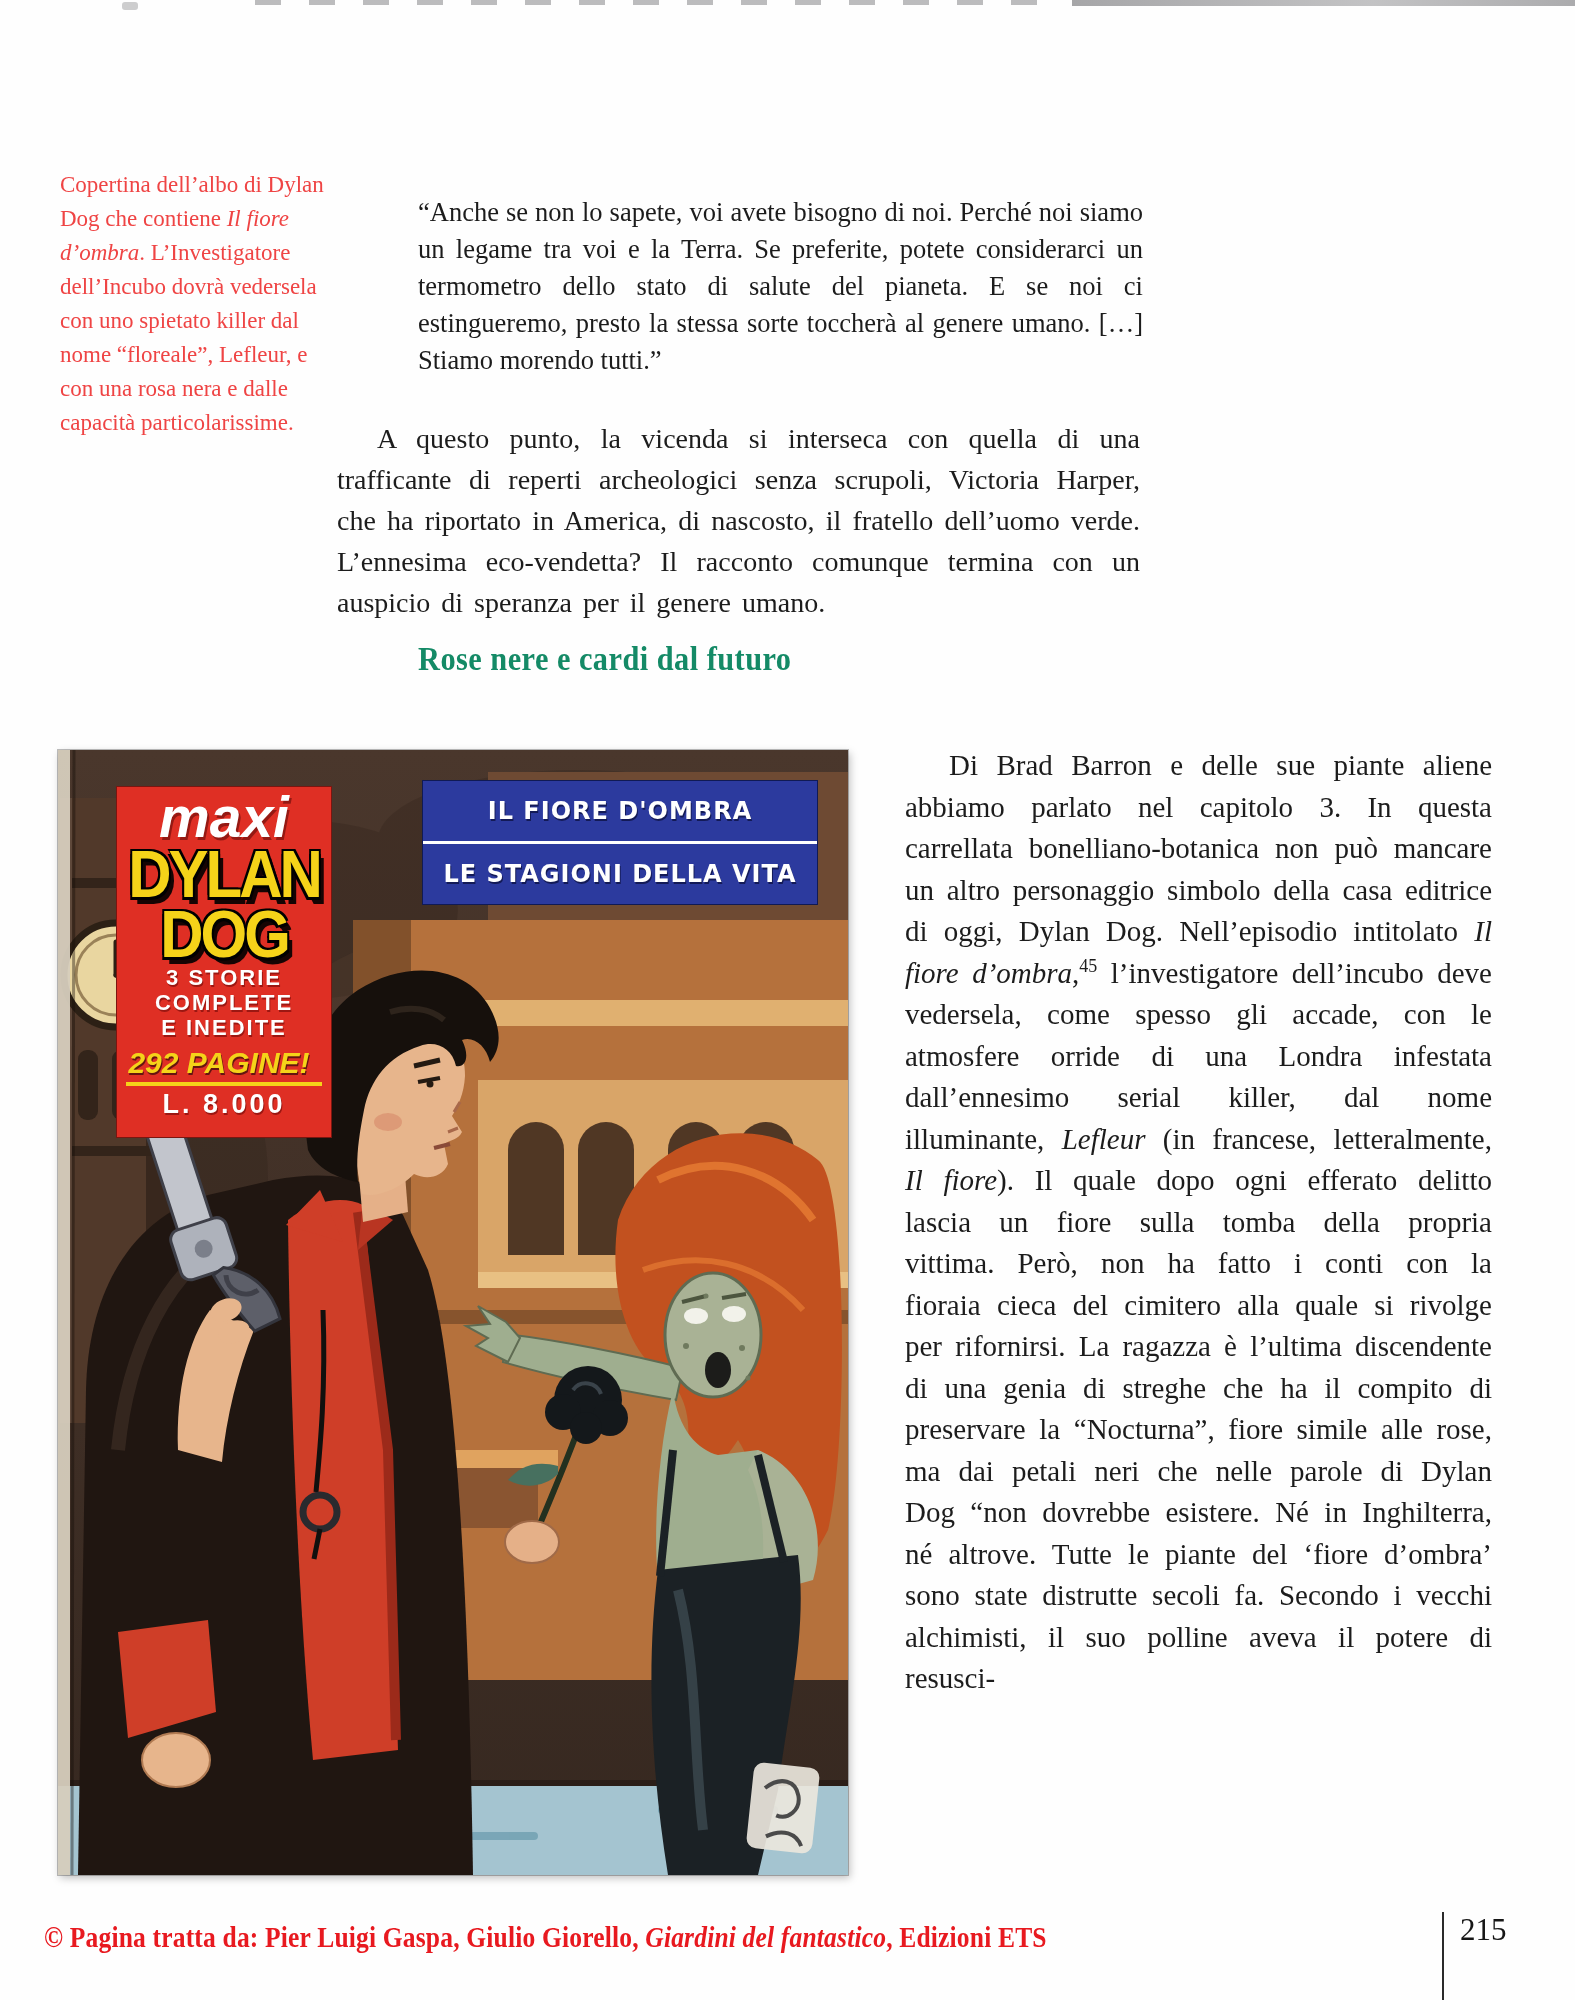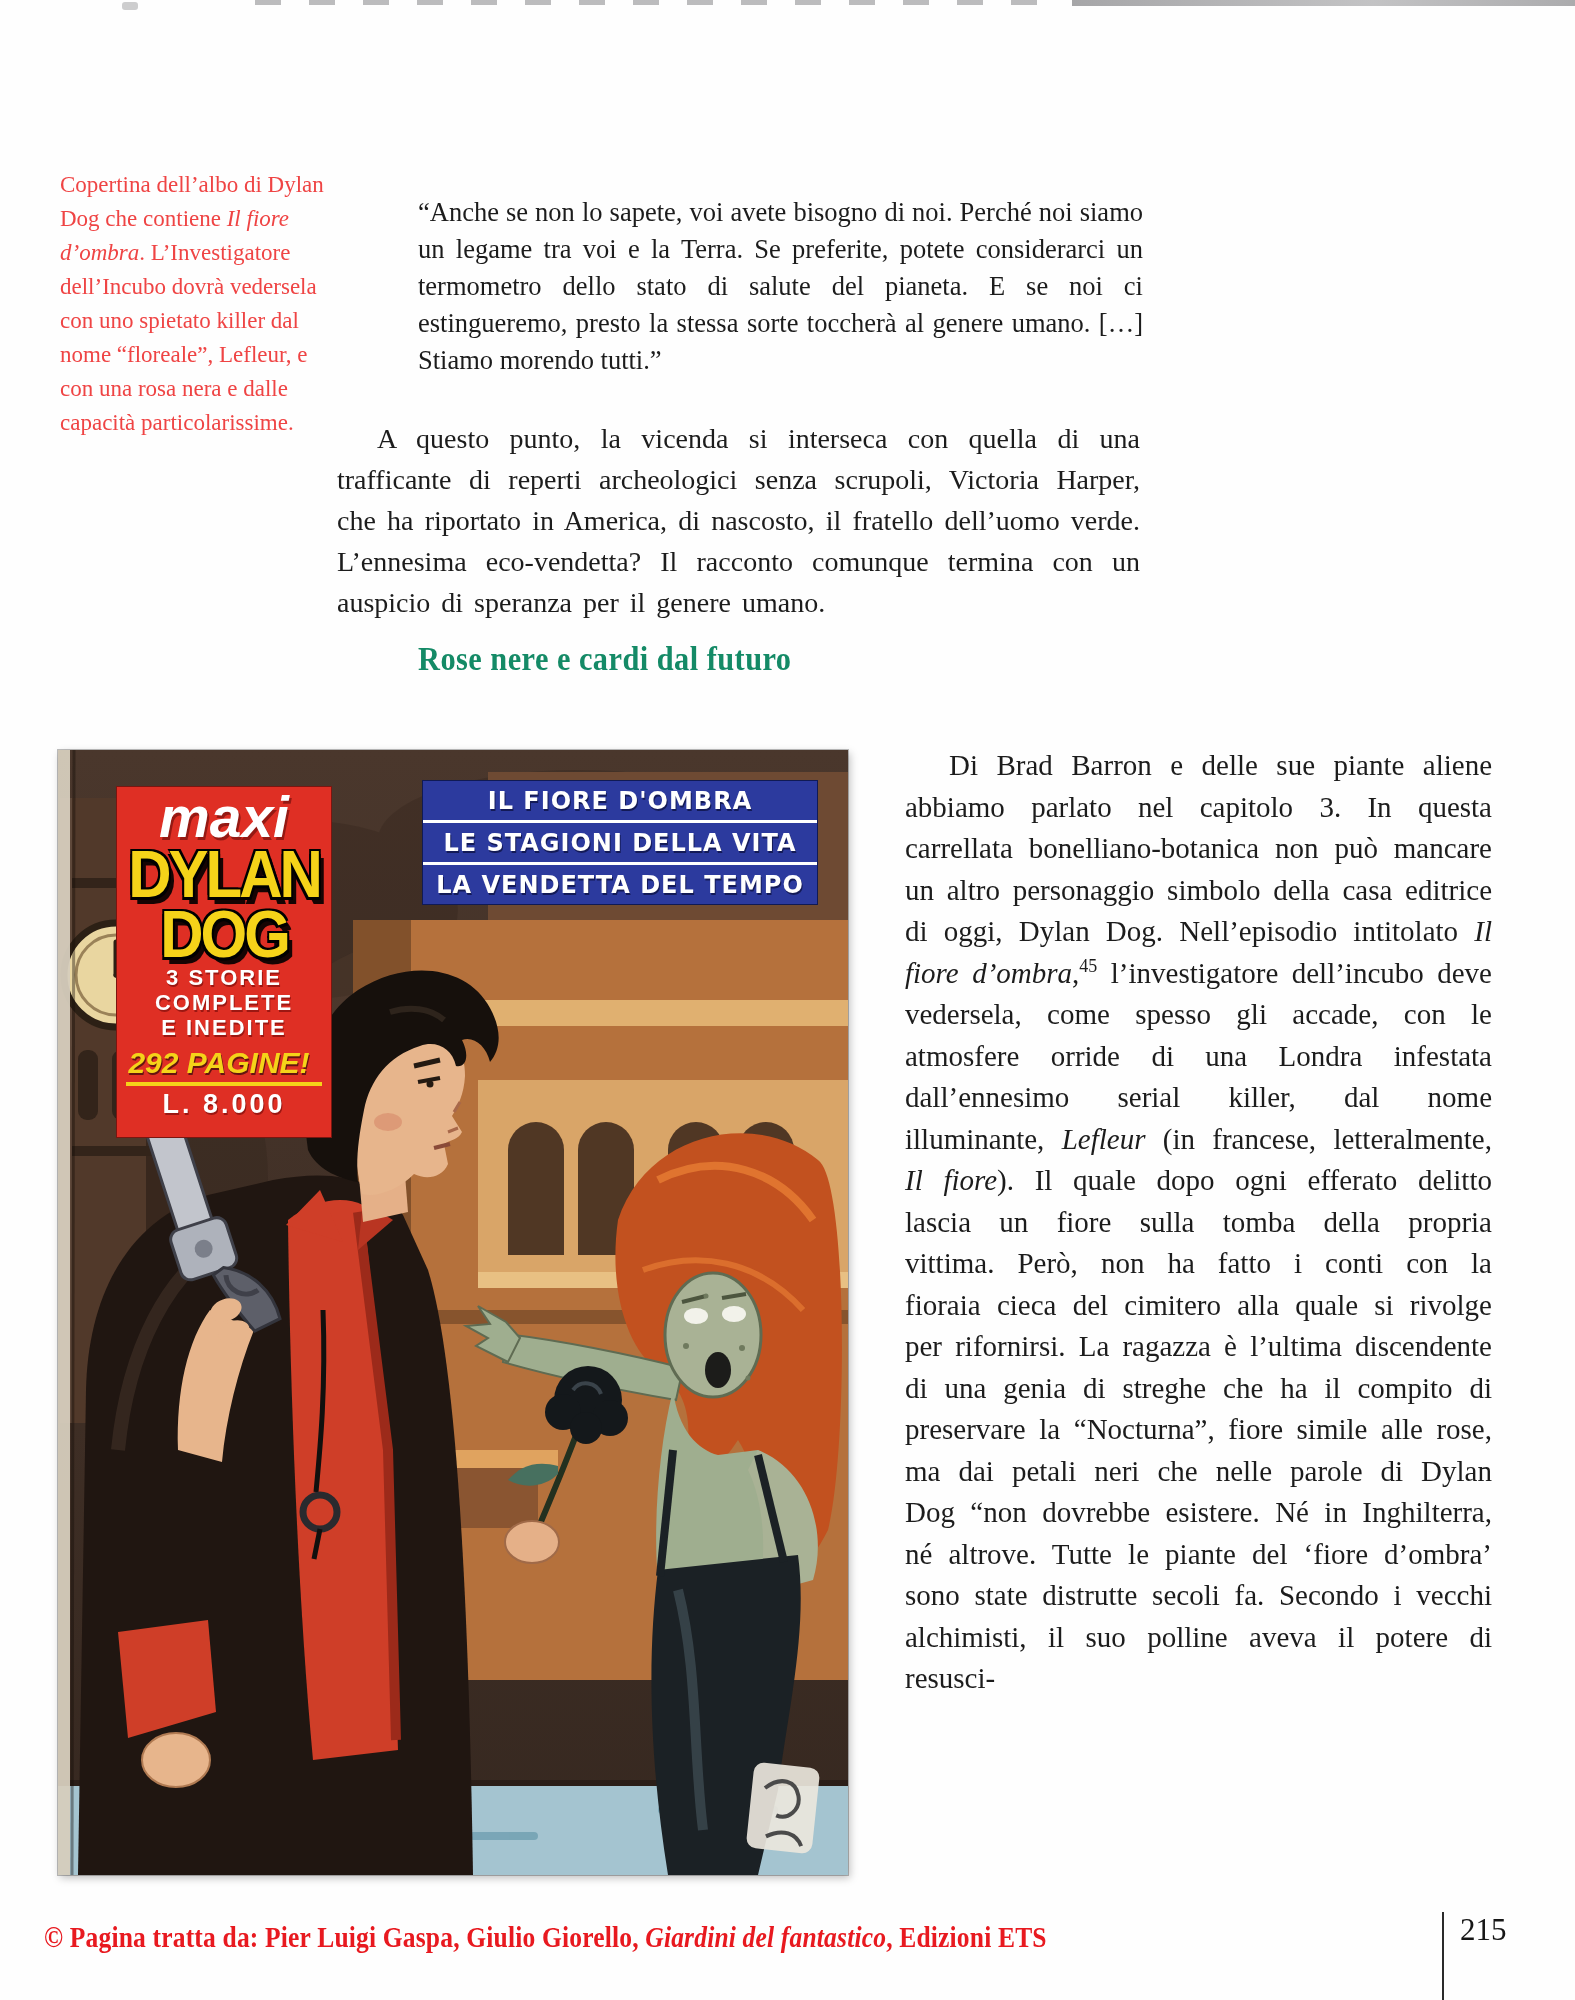--- a/index.html
+++ b/index.html
@@ -274,21 +274,20 @@
       <div class="banner-line">3 STORIE</div>
       <div class="banner-line">COMPLETE</div>
       <div class="banner-line">E INEDITE</div>
       <div class="pages-label">292 PAGINE!</div>
       <div class="price-label">L. 8.000</div>
     </div>
 
     <div class="blue-box">
       <div class="story-row">IL FIORE D'OMBRA</div>
       <div class="story-row">LE STAGIONI DELLA VITA</div>
-      <div class="story-row">LA VENDETTA DEL TEMPO</div>
     </div>
   </figure>
 
   <p class="article-col"><span>Di Brad Barron e delle sue piante aliene abbiamo parlato nel capitolo 3. In questa carrellata bonelliano-botanica non può mancare un altro personaggio simbolo della casa editrice di oggi, Dylan Dog. Nell’episodio intitolato </span><i>Il fiore d’ombra</i><span>,</span><sup>45</sup><span> l’investigatore dell’incubo deve vedersela, come spesso gli accade, con le atmosfere orride di una Londra infestata dall’ennesimo serial killer, dal nome illuminante, </span><i>Lefleur</i><span> (in francese, letteralmente, </span><i>Il fiore</i><span>). Il quale dopo ogni efferato delitto lascia un fiore sulla tomba della propria vittima. Però, non ha fatto i conti con la fioraia cieca del cimitero alla quale si rivolge per rifornirsi. La ragazza è l’ultima discendente di una genia di streghe che ha il compito di preservare la “Nocturna”, fiore simile alle rose, ma dai petali neri che nelle parole di Dylan Dog “non dovrebbe esistere. Né in Inghilterra, né altrove. Tutte le piante del ‘fiore d’ombra’ sono state distrutte secoli fa. Secondo i vecchi alchimisti, il suo polline aveva il potere di resusci-</span></p>
 
   <p class="footer-credit"><span>© Pagina tratta da: Pier Luigi Gaspa, Giulio Giorello, </span><i>Giardini del fantastico</i><span>, Edizioni ETS</span></p>
 
   <div class="pageno-rule"></div>
   <div class="page-number">215</div>
 

